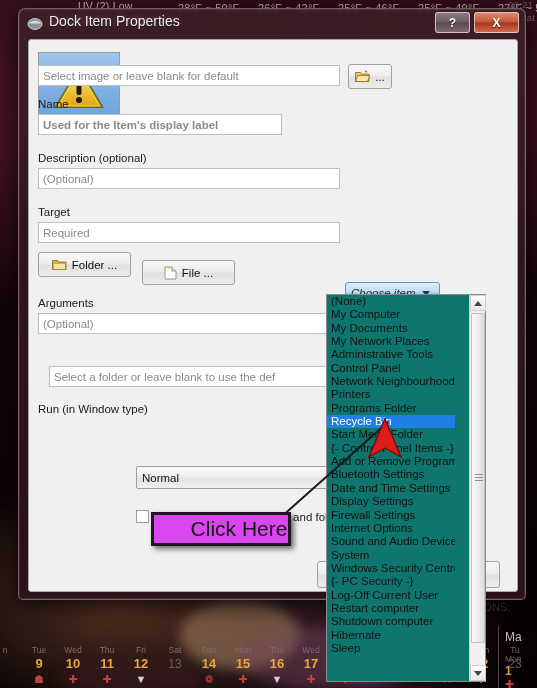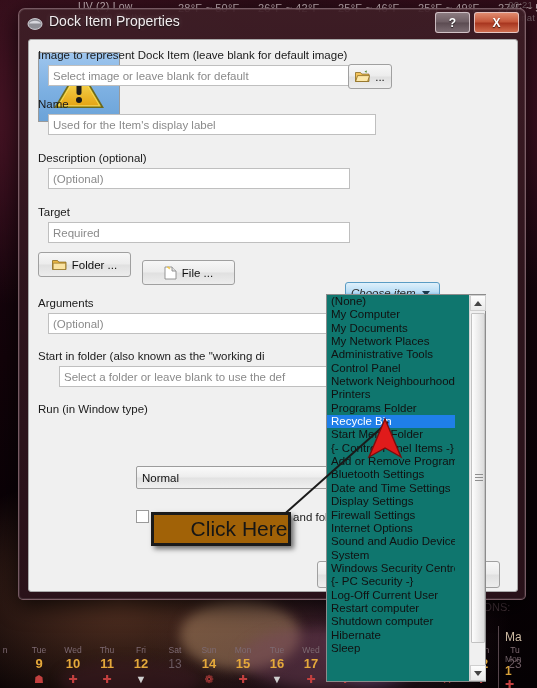--- a/index.html
+++ b/index.html
@@ -100,21 +100,21 @@
     display:flex; align-items:center; justify-content:center;
   }
   #warn-icon { width:54px; height:48px; }
 
   
   .f-label { position:absolute; font-size:11.5px; color:#1a1a1a; white-space:nowrap; }
   .f-input {
     position:absolute; height:21px; background:#fff;
     border:1px solid #bfbfbf;
     font-size:11.5px; color:#8a8a8a;
-    padding:2px 0 0 4px; line-height:17px; overflow:hidden; white-space:nowrap;margin-left:10px;
+    padding:2px 0 0 4px; line-height:17px; overflow:hidden; white-space:nowrap;
   }
   .btn {
     position:absolute; height:25px;
     background: linear-gradient(180deg,#f7f7f7 0%,#ececec 48%,#e0e0e0 52%,#ededed 100%);
     border:1px solid #a0a0a0; border-radius:3px;
     font-size:11.5px; color:#101010;
     display:flex; align-items:center; justify-content:center; gap:5px;
     cursor:default;
   }
   #combo-choose {
@@ -186,21 +186,21 @@
   }
   #sb-grip { position:absolute; left:3px; top:160px; width:8px; height:7px; }
   #sb-grip i { display:block; height:1px; background:#8e8e8e; margin-bottom:2px; }
 
   
   #red-cursor { position:absolute; left:367px; top:417px; width:36px; height:44px; z-index:60; }
 
   
   #callout {
     position:absolute; left:151px; top:512px; width:140px; height:34px;
-    background:#a16207; border:3px solid #1a1a1a;
+    background:#d946ef; border:3px solid #1a1a1a;
     display:flex; align-items:center; justify-content:center;
     font-size:21px; color:#161616;
     box-shadow: 3px 3px 5px rgba(0,0,0,0.55);
     z-index: 55;
     padding-left: 36px;
   }
   #callout-line { position:absolute; left:280px; top:420px; width:110px; height:100px; z-index:54; }
 </style>
 </head>
 <body>
@@ -340,33 +340,32 @@
         <linearGradient id="wg" x1="0" y1="0" x2="0" y2="1">
           <stop offset="0" stop-color="#fce96b"></stop>
             <stop offset="1" stop-color="#e5a514"></stop>
         </linearGradient>
         <polygon points="27,8 47,42.5 7,42.5" fill="url(#wg)"></polygon>
         <rect x="24.5" y="16" width="5" height="16" rx="2" fill="#1a1a1a"></rect>
         <circle cx="27" cy="37" r="3" fill="#1a1a1a"></circle>
       </svg>
     </div>
 
-    <div class="f-label" style="left:9px;top:9px;">Image to represent Dock Item (leave blank for default image)</div>
     <div class="f-input" style="left:9px;top:25px;width:302px;">Select image or leave blank for default</div>
     <div class="btn" style="left:319px;top:24px;width:44px;">
       <svg width="15" height="13" viewBox="0 0 15 13">
         <path d="M0.5 2.5h5l1.3 1.6H14v7.4H0.5z" fill="#f4c35a" stroke="#8a6a1e" stroke-width=".8"></path>
         <path d="M2.6 5.6h12L12.6 11.5H0.6z" fill="#fde8a8" stroke="#8a6a1e" stroke-width=".8"></path>
         <path d="M9.5 1.2 12 0.4 11.4 3z" fill="#5a8a3a"></path>
       </svg>
       <span>...</span>
     </div>
 
     <div class="f-label" style="left:9px;top:58px;">Name</div>
-    <div class="f-input" style="left:9px;top:74px;width:328px;">Used for the Item's display label</div>
+    <div class="f-input" style="left:9px;top:74px;width:244px;font-weight:bold;">Used for the Item's display label</div>
 
     <div class="f-label" style="left:9px;top:112px;">Description (optional)</div>
     <div class="f-input" style="left:9px;top:128px;width:302px;">(Optional)</div>
 
     <div class="f-label" style="left:9px;top:166px;">Target</div>
     <div class="f-input" style="left:9px;top:182px;width:302px;">Required</div>
 
     <div class="btn" style="left:9px;top:212px;width:93px;">
       <svg width="15" height="13" viewBox="0 0 15 13">
         <path d="M0.5 2.5h5l1.3 1.6H14v7.4H0.5z" fill="#e8b544" stroke="#8a6a1e" stroke-width=".8"></path>
@@ -379,21 +378,20 @@
         <path d="M1 1h7l4 4v8H1z" fill="#fff" stroke="#8a8a8a" stroke-width=".9"></path>
         <path d="M8 1v4h4" fill="#e2e2e2" stroke="#8a8a8a" stroke-width=".9"></path>
         <path d="M3 1.5 4 0l1 1.5L6.2.9 5.6 2.4 7 2.9 5.4 3.3z" fill="#f3c63e"></path>
       </svg>
       <span>File ...</span>
     </div>
 
     <div class="f-label" style="left:9px;top:257px;">Arguments</div>
     <div class="f-input" style="left:9px;top:273px;width:302px;">(Optional)</div>
 
-    <div class="f-label" style="left:9px;top:310px;">Start in folder (also known as the "working di</div>
     <div class="f-input" style="left:20px;top:326px;width:302px;">Select a folder or leave blank to use the def</div>
 
     <div class="f-label" style="left:9px;top:363px;">Run (in  Window type)</div>
   </div>
 
   <div id="combo-choose">
     <span>Choose item</span>
     <span class="carret tri-down"></span>
   </div>
 

